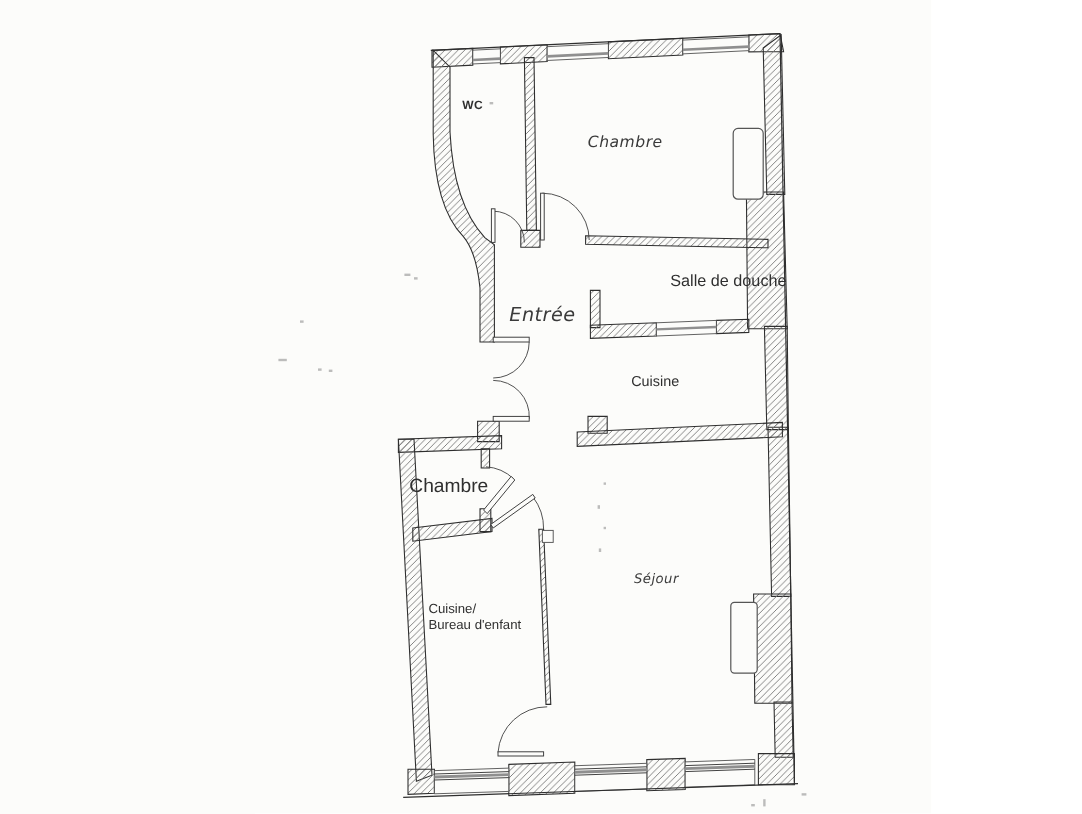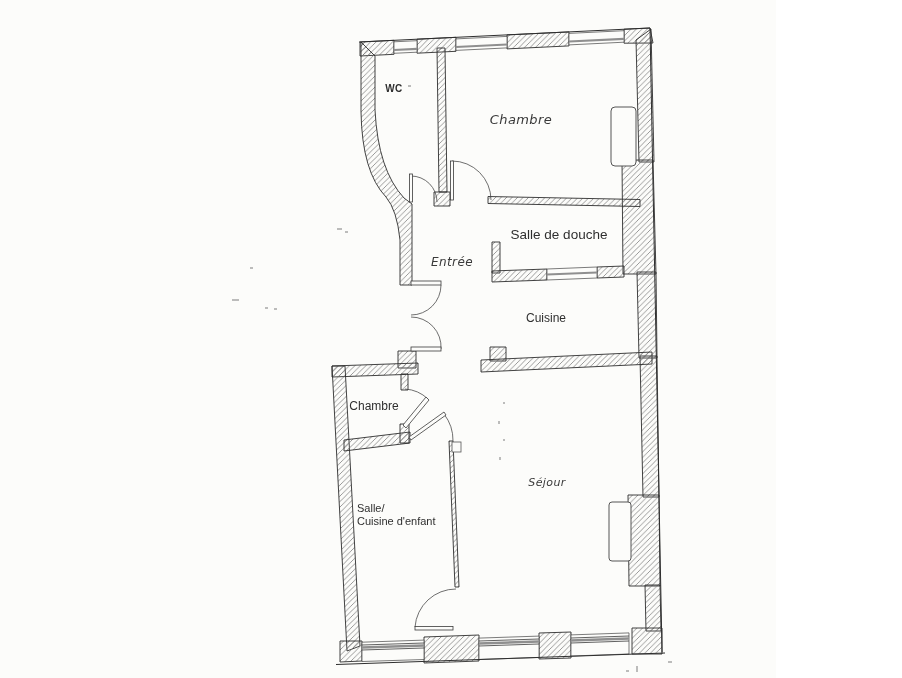--- a/index.html
+++ b/index.html
@@ -4,24 +4,24 @@
 <style>
   html,body{margin:0;padding:0;background:#ffffff;}
   .page{position:relative;width:776px;height:678px;background:#fcfcfa;overflow:hidden;
         font-family:"Liberation Sans",sans-serif;}
   .plan-svg{position:absolute;left:0;top:0;}
   .lbl{position:absolute;transform:translate(-50%,-50%);color:#2f2f2f;white-space:nowrap;
        font-family:"Liberation Sans",sans-serif;}
   .hand{font-family:"DejaVu Sans",sans-serif;font-style:italic;letter-spacing:.4px;color:#3a3a3a;text-align:center;}
   .s10{font-size:10px;font-weight:bold;letter-spacing:.4px;}
   .s115{font-size:12px;}
-  .s12{font-size:12px;}
+  .s12{font-size:16px;}
   .s125{font-size:11px;}
   .s13{font-size:13px;}
-  .s135{font-size:13.5px;}
+  .s135{font-size:13.5px;margin-left:48px;}
   .lbl-left{position:absolute;color:#2f2f2f;font-size:11px;line-height:13px;white-space:nowrap;}
 </style>
 </head>
 <body>
 
 <div class="page">
 
 <svg class="plan-svg" width="902" height="678" viewBox="0 0 902 678">
   <defs>
     <pattern id="hatch" patternUnits="userSpaceOnUse" width="5.5" height="5.5">
@@ -160,19 +160,19 @@
 </svg>
 
 <div>
   <div class="lbl s10" style="left:394px;top:88px">WC</div>
   <div class="lbl hand s13" style="left:521px;top:119px">Chambre</div>
   <div class="lbl s135" style="left:559px;top:234px">Salle de douche</div>
   <div class="lbl hand s12" style="left:452px;top:262px">Entrée</div>
   <div class="lbl s115" style="left:546px;top:318px">Cuisine</div>
   <div class="lbl s12" style="left:374px;top:406px">Chambre</div>
   <div class="lbl-left" style="left:357px;top:502px">
-    <div>Salle/</div>
-    <div>Cuisine d'enfant</div>
+    <div>Cuisine/</div>
+    <div>Bureau d'enfant</div>
   </div>
   <div class="lbl hand s125" style="left:547px;top:482px">Séjour</div>
 </div>
 
 </div>
 
 </body></html>

